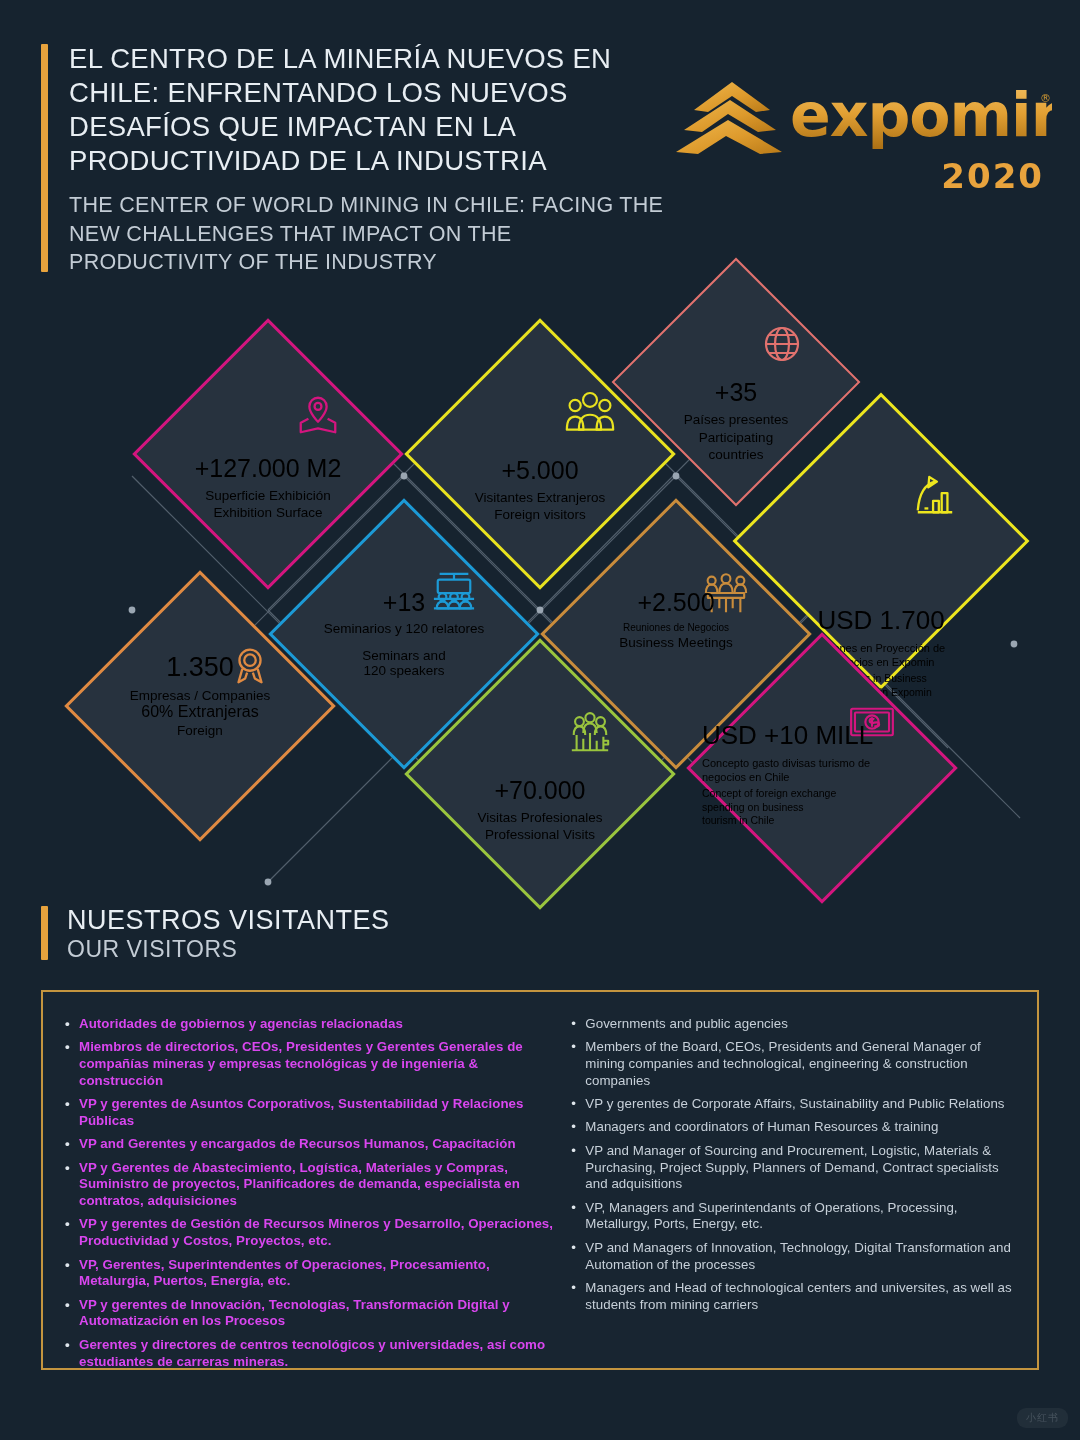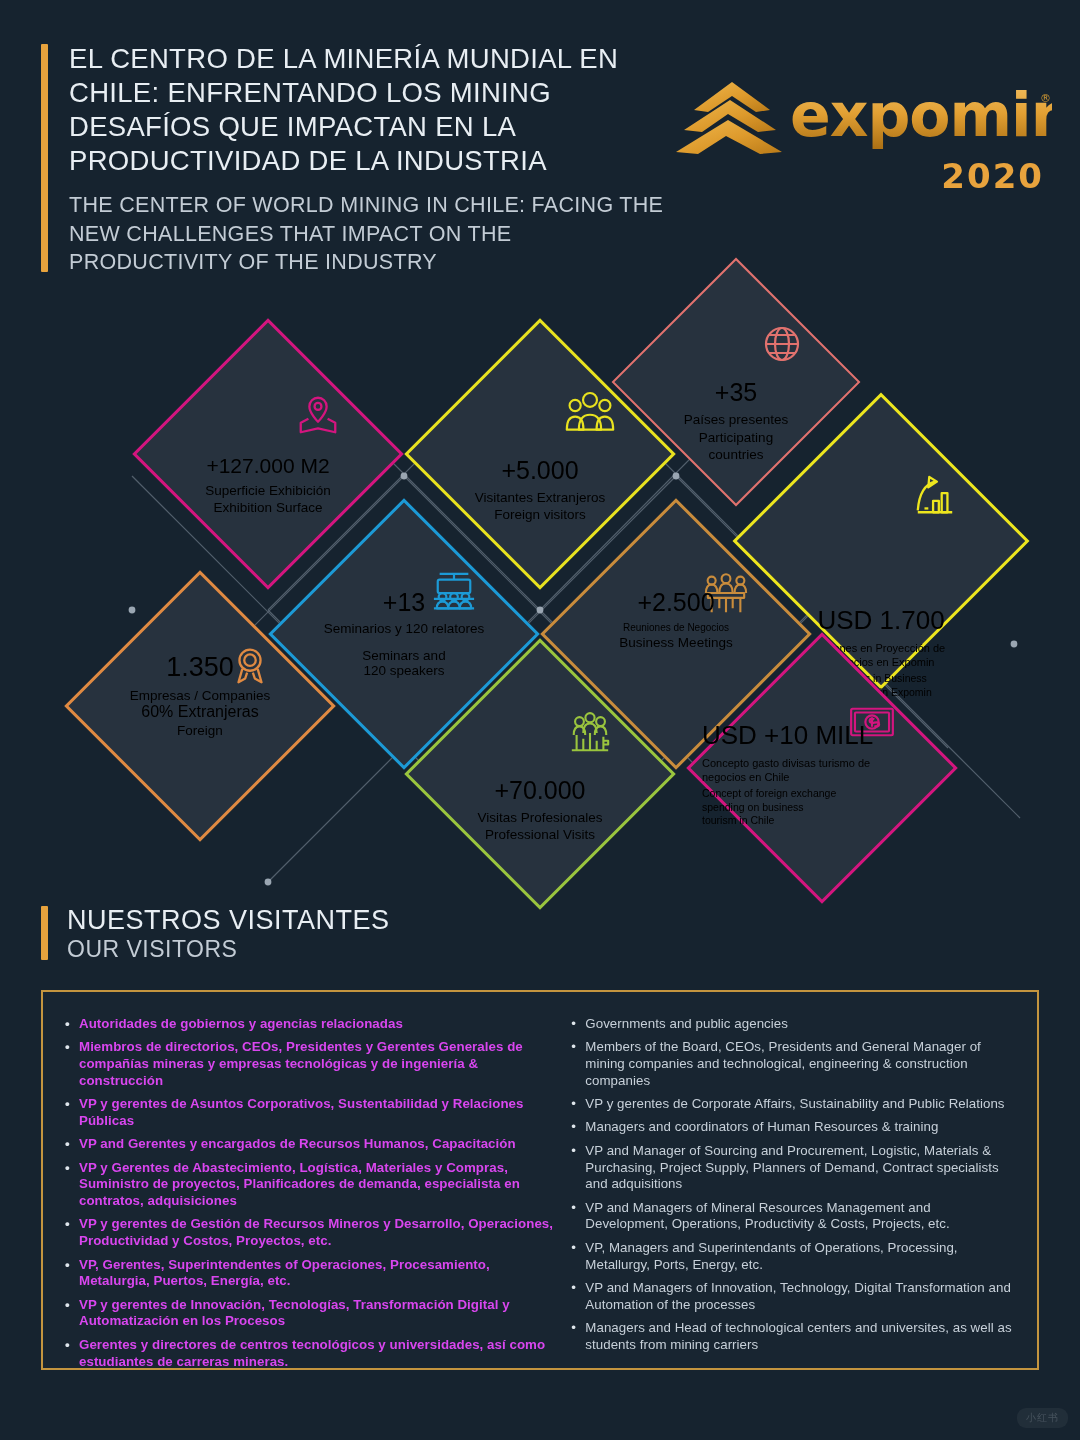--- a/index.html
+++ b/index.html
@@ -94,21 +94,21 @@
     padding:3px 9px; border-radius:9px;
     background:rgba(255,255,255,0.05);
     color:rgba(200,210,220,0.22); font-size:10px; letter-spacing:1px;
   }
 </style>
 </head>
 <body>
 
 <div id="header">
   <div class="gold-bar" id="hdr-bar"></div>
-  <div id="title-es">EL CENTRO DE LA MINERÍA MUNDIAL EN CHILE: ENFRENTANDO LOS MINING DESAFÍOS QUE IMPACTAN EN LA PRODUCTIVIDAD DE LA INDUSTRIA</div>
+  <div id="title-es">EL CENTRO DE LA MINERÍA NUEVOS EN CHILE: ENFRENTANDO LOS NUEVOS DESAFÍOS QUE IMPACTAN EN LA PRODUCTIVIDAD DE LA INDUSTRIA</div>
   <div id="title-en">THE CENTER OF WORLD MINING IN CHILE: FACING THE NEW CHALLENGES THAT IMPACT ON THE PRODUCTIVITY OF THE INDUSTRY</div>
 
   <div id="logo">
     <svg id="logo-mark" width="116" height="86" viewBox="0 0 116 86">
       <defs>
         <linearGradient id="gmark" x1="0" y1="0" x2="1" y2="1">
           <stop offset="0%" stop-color="#f0b84e"></stop>
           <stop offset="55%" stop-color="#dd9a2c"></stop>
           <stop offset="100%" stop-color="#b97a18"></stop>
         </linearGradient>
@@ -175,21 +175,21 @@
       <svg class="icon" width="46" height="46" viewBox="0 0 48 48" style="margin-left:100px;">
         <g fill="none" stroke="#d4157f" stroke-width="2.4" stroke-linejoin="round">
           <path d="M24 6 a9 9 0 0 1 9 9 c0 7-9 16-9 16 s-9-9-9-16 a9 9 0 0 1 9-9z"></path>
           <circle cx="24" cy="15" r="3.6"></circle>
           <path d="M14 28 L6 32 L6 42 L24 38 L42 42 L42 32 L34 28"></path>
         </g>
       </svg>
     </div>
   </div>
   <div style="position:absolute; left:148px; top:174px; width:240px; text-align:center;">
-    <div class="big" style="font-size:21px;">+127.000 M2</div>
+    <div class="big" style="font-size:25px;">+127.000 M2</div>
     <div class="sub-es" style="font-size:13.5px; margin-top:5px;">Superficie Exhibición</div>
     <div class="sub-en" style="font-size:13.5px; margin-top:2px;">Exhibition Surface</div>
   </div>
 
   <div class="dia" style="left:104px; top:330px; width:192px; height:192px;">
     <div class="shape" style="border-color:#e08a42;"></div>
     <div class="inner" style="padding-top:32px; width:192px;">
       <svg class="icon" width="46" height="46" viewBox="0 0 48 48" style="margin-left:100px;">
         <g fill="none" stroke="#e08a42" stroke-width="2.4" stroke-linejoin="round">
           <circle cx="24" cy="19" r="11"></circle>
@@ -387,21 +387,20 @@
           <li>Gerentes y directores de centros tecnológicos y universidades, así como estudiantes de carreras mineras.</li>
         </ul>
     </div>
     <div class="col col-en">
       <ul id="list-en">
           <li>Governments and public agencies</li>
           <li>Members of the Board, CEOs, Presidents and General Manager of mining companies and technological, engineering &amp; construction companies</li>
           <li>VP y gerentes de Corporate Affairs, Sustainability and Public Relations</li>
           <li>Managers and coordinators of Human Resources &amp; training</li>
           <li>VP and Manager of Sourcing and Procurement, Logistic, Materials &amp; Purchasing, Project Supply, Planners of Demand, Contract specialists and adquisitions</li>
-          <li>VP and Managers of Mineral Resources Management and Development, Operations, Productivity &amp; Costs, Projects, etc.</li>
           <li>VP, Managers and Superintendants of Operations, Processing, Metallurgy, Ports, Energy, etc.</li>
           <li>VP and Managers of Innovation, Technology, Digital Transformation and Automation of the processes</li>
           <li>Managers and Head of technological centers and universites, as well as students from mining carriers</li>
         </ul>
     </div>
   </div>
 </div>
 
 <div id="watermark">小红书</div>
 

